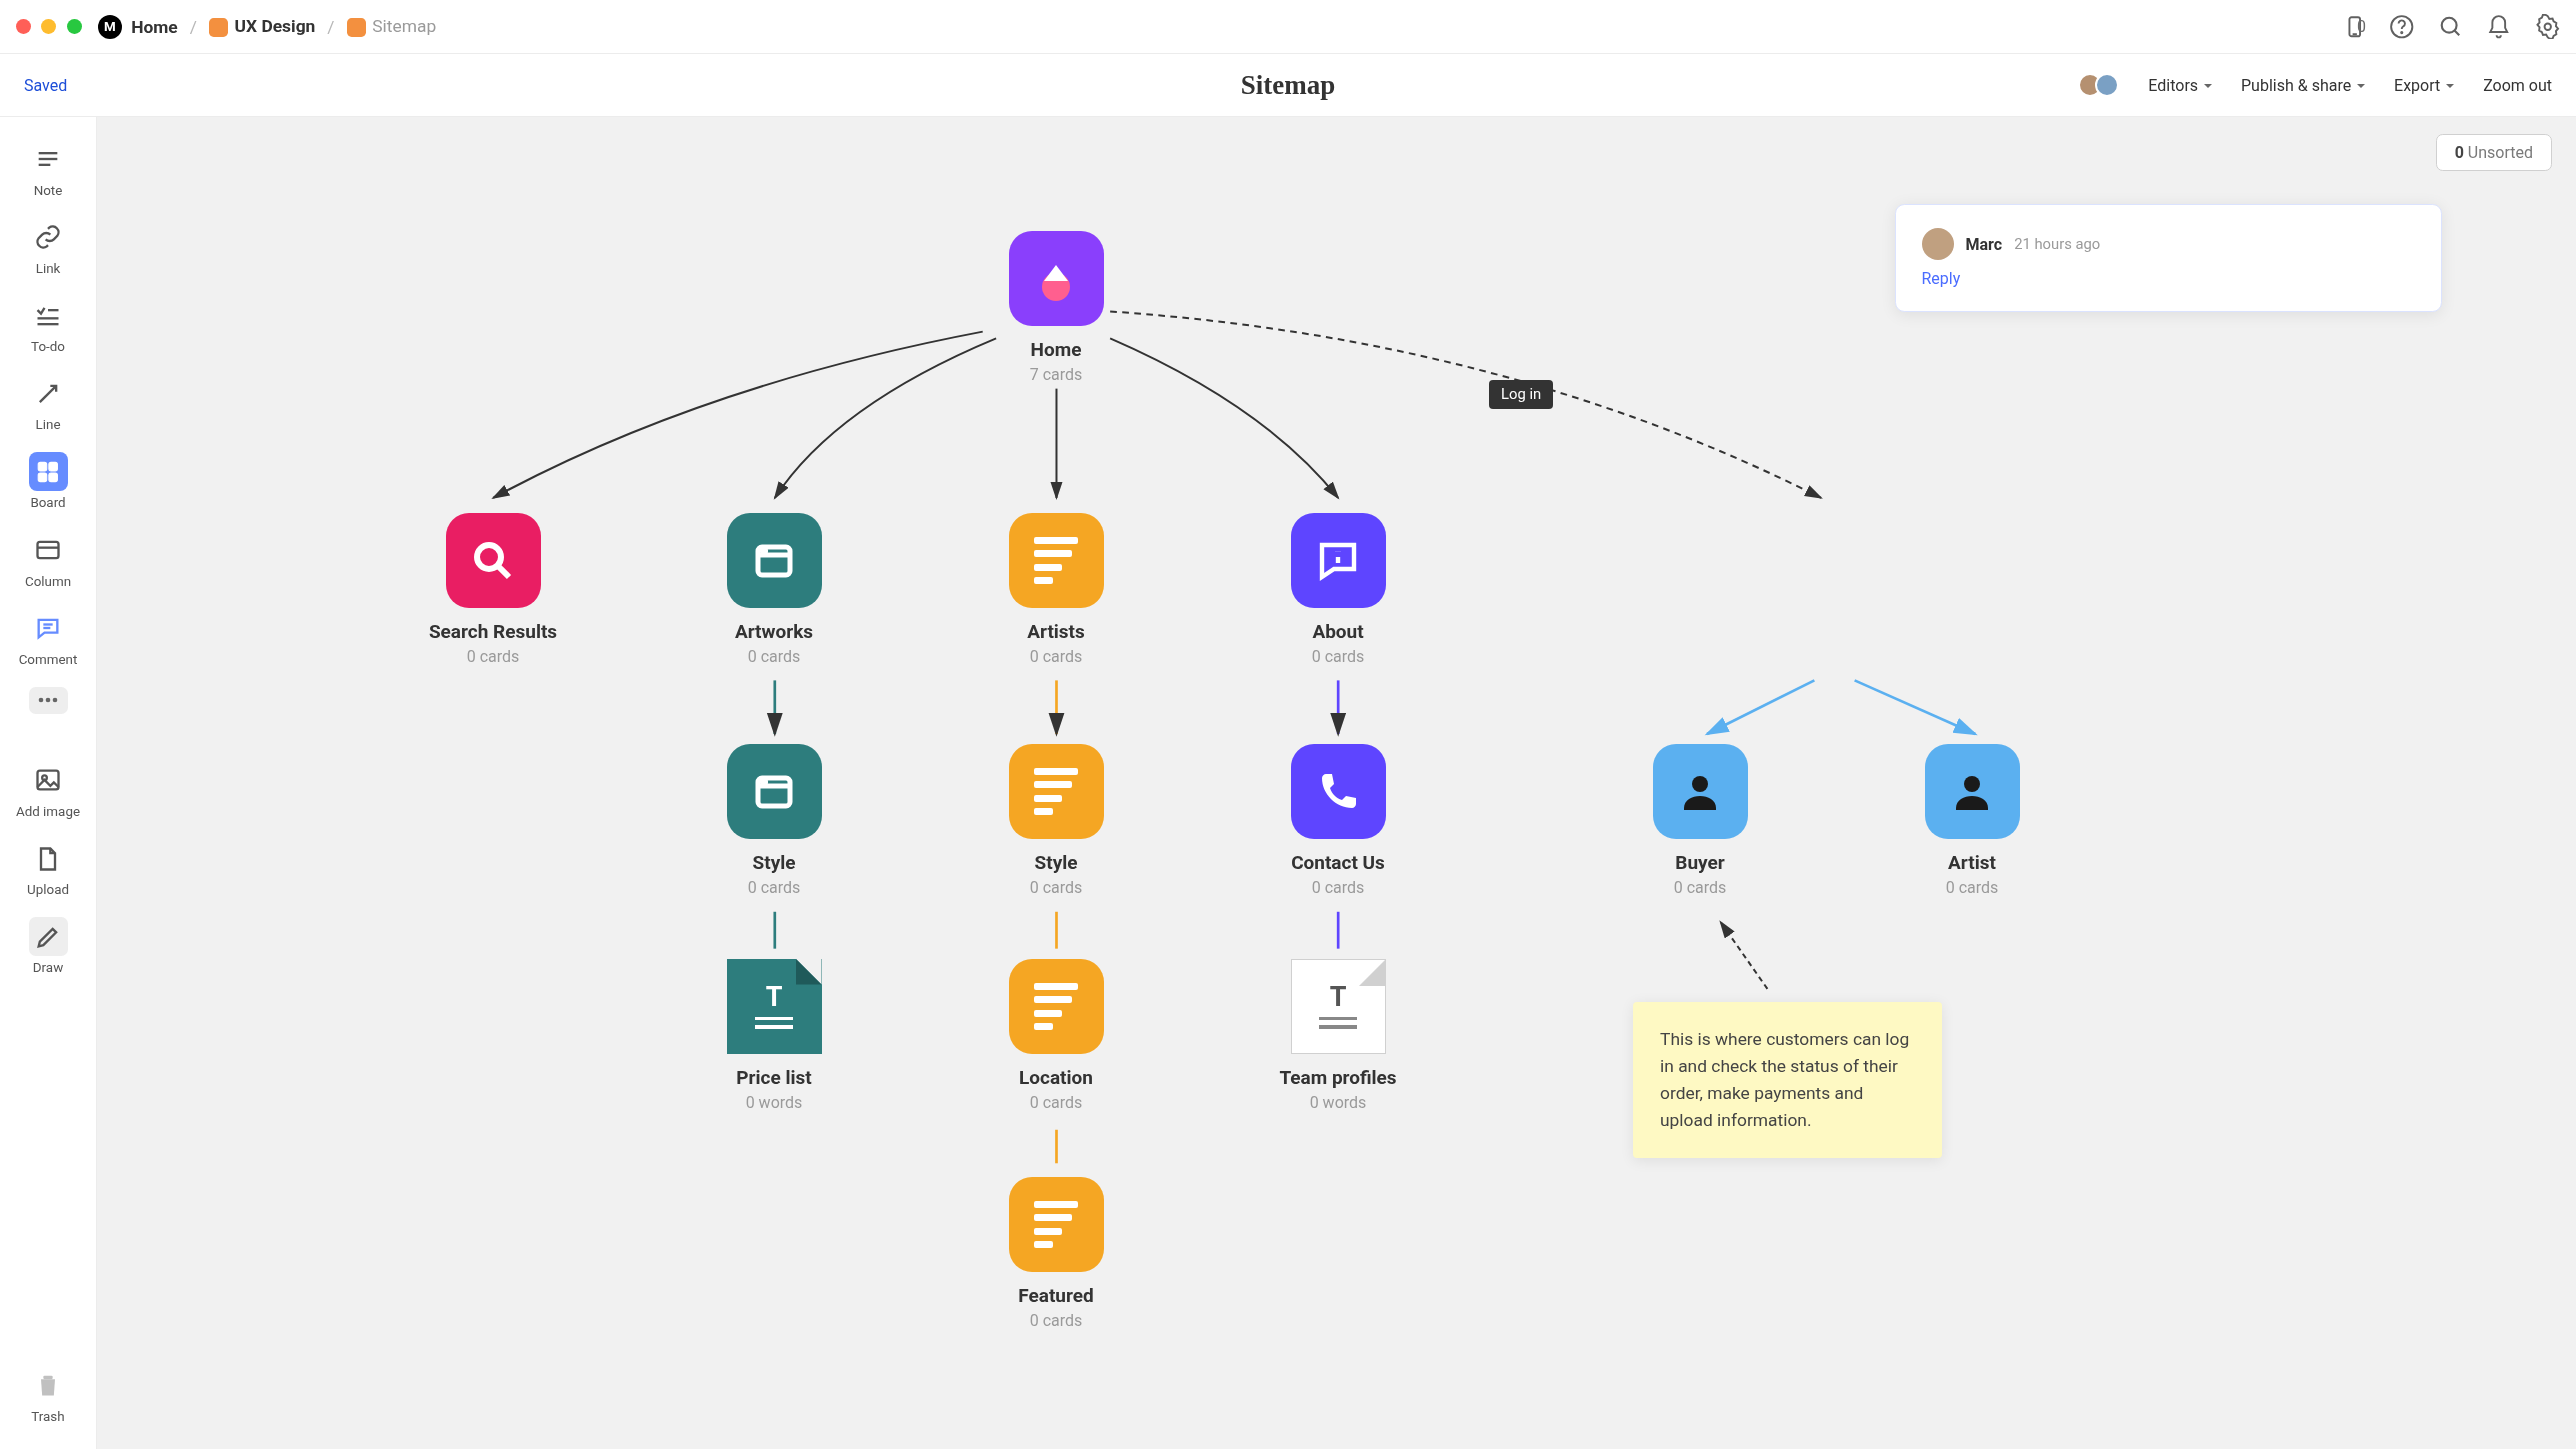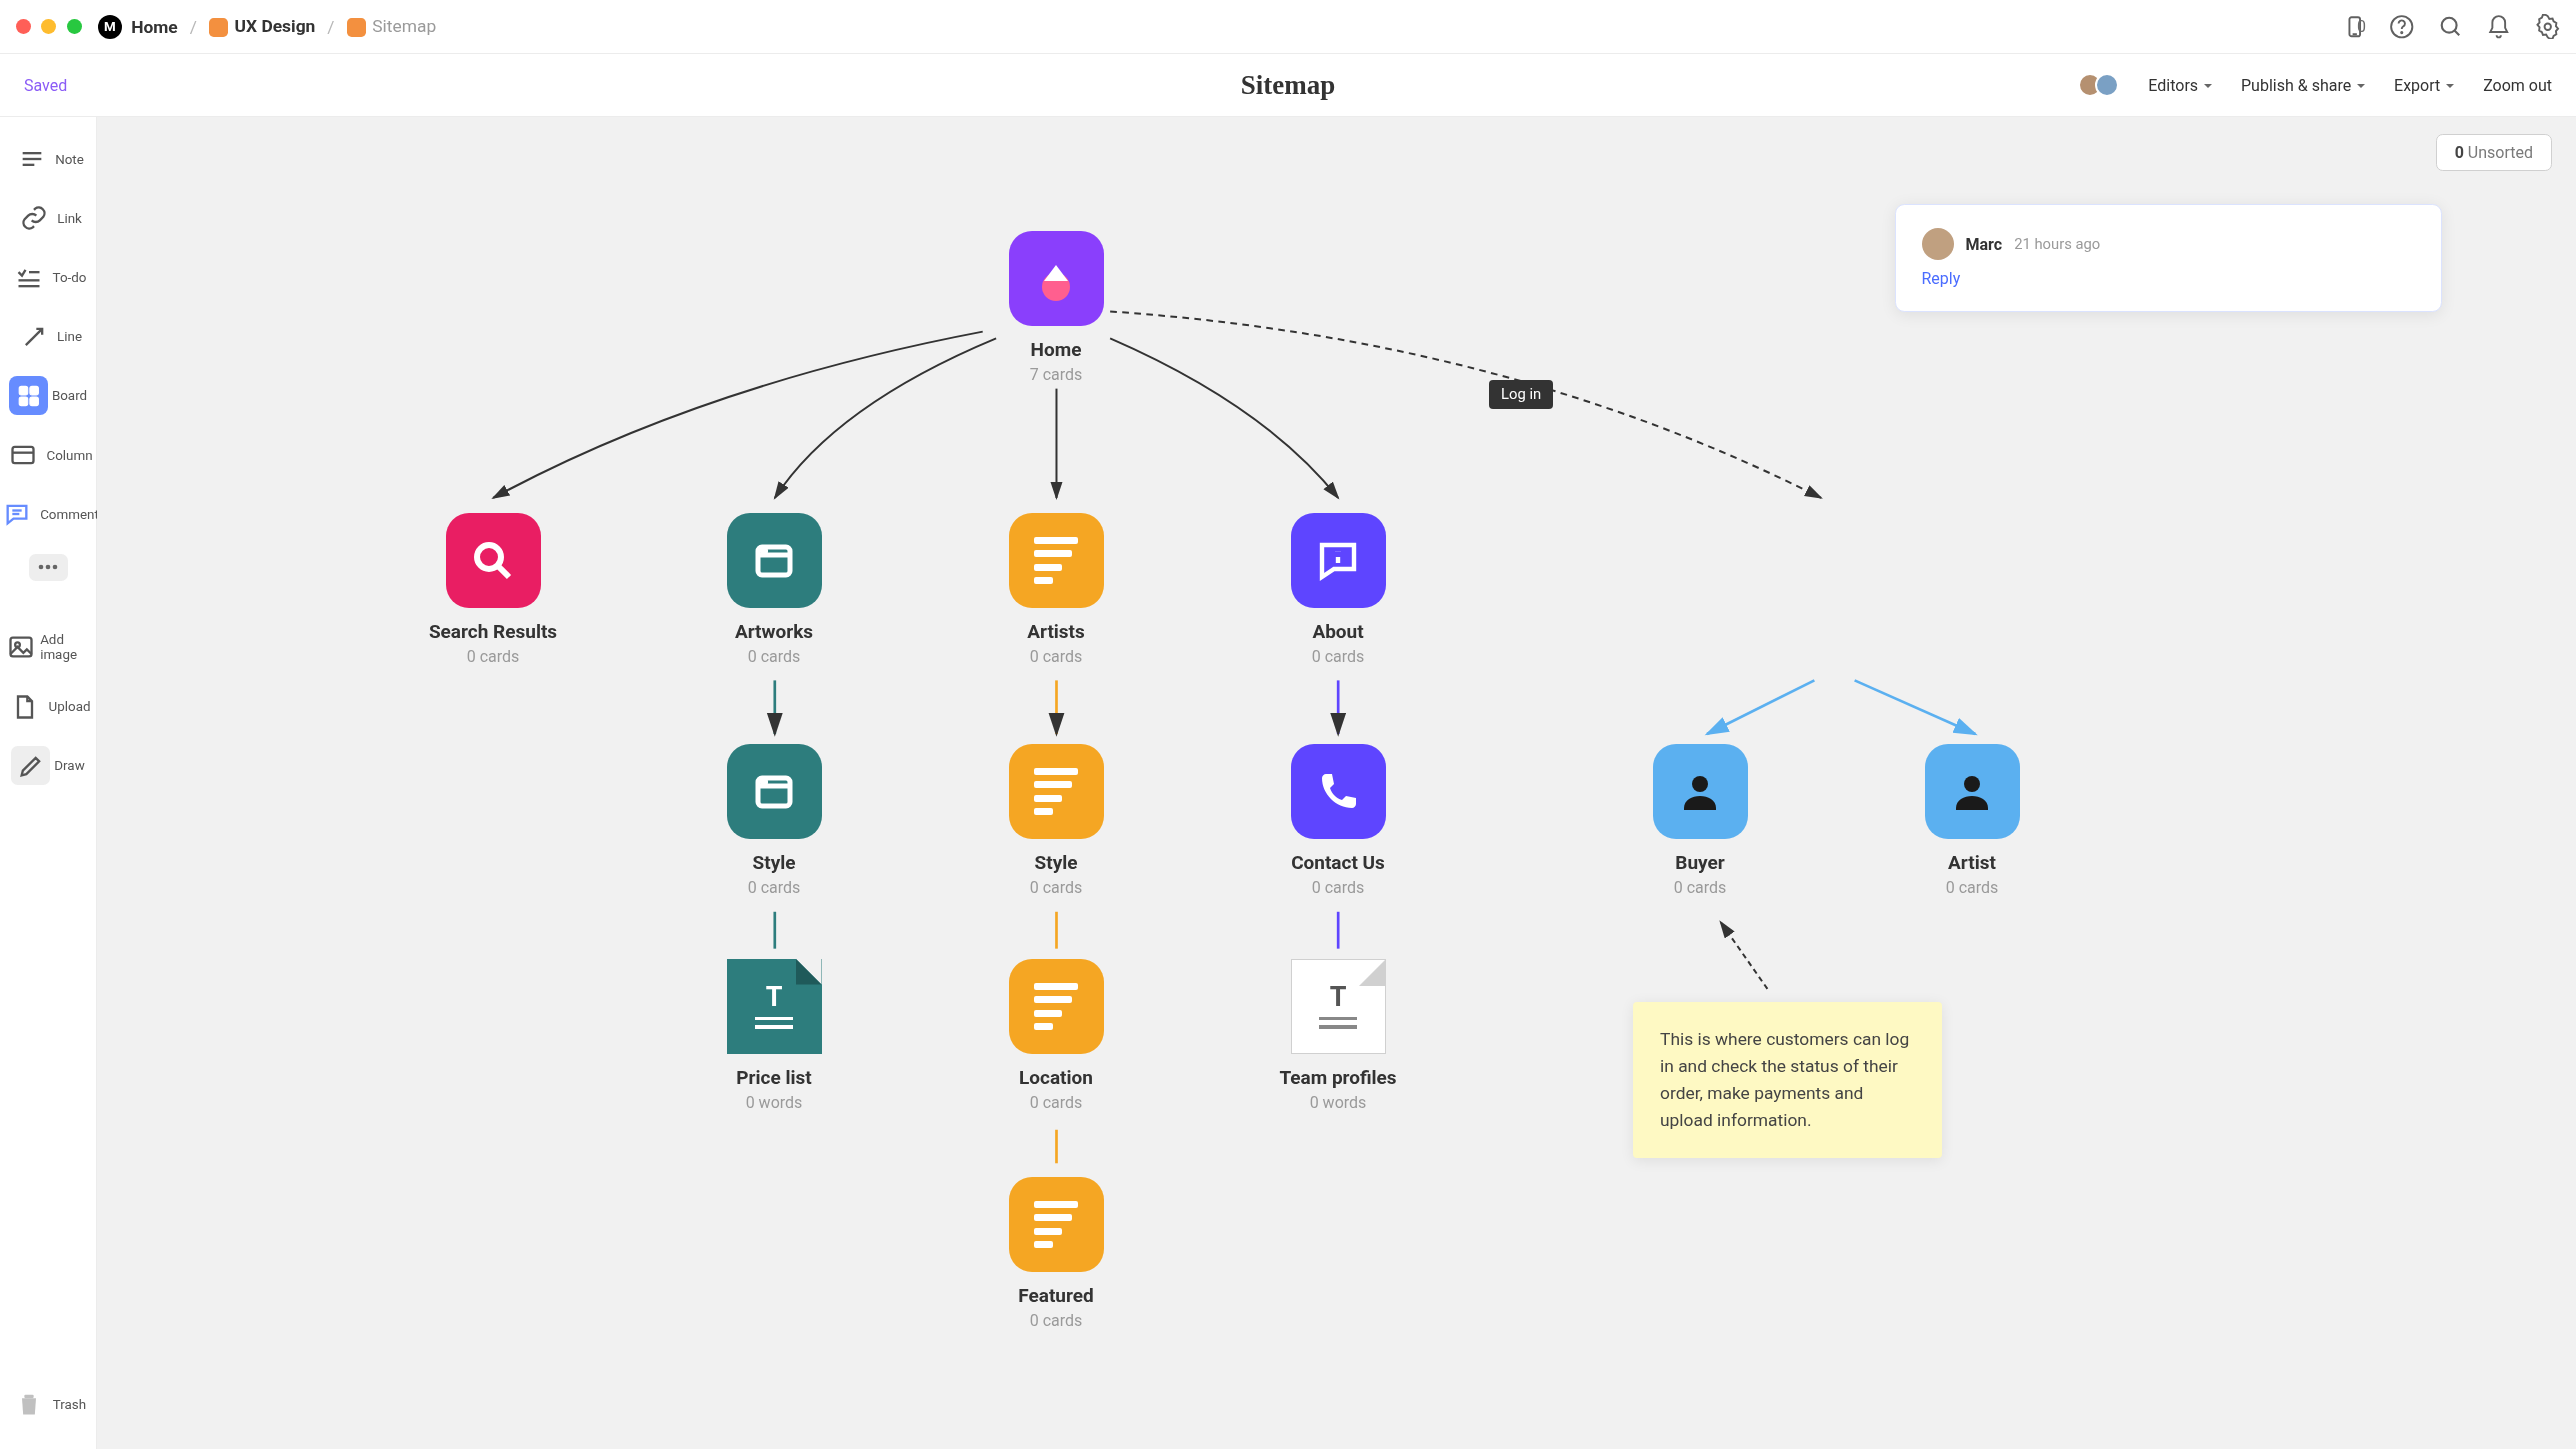--- a/index.html
+++ b/index.html
@@ -14,30 +14,30 @@
 .crumbs { display: flex; align-items: center; gap: 12px; font-size: 17.4px; }
 .crumbs .sep { color: #b8b8b8; }
 .crumbs .sq { width: 19px; height: 19px; border-radius: 4.7px; background: #f3903f; display: inline-block; vertical-align: middle; margin-right: 6.7px; }
 .crumbs .bold { font-weight: 700; color: #333; }
 .crumbs .dim { color: #9a9a9a; }
 .topbar-right { margin-left: auto; display: flex; align-items: center; gap: 23px; }
 .topbar-right svg { width: 25.5px; height: 25.5px; stroke: #606060; }
 .badge-num { font-size: 16px; color: #6a6a6a; margin-left: -14.8px; }
 
 .secondbar { height: 63px; display: flex; align-items: center; border-bottom: 0.7px solid #ececec; position: relative; }
-.saved { position: absolute; left: 24px; font-size: 16px; color: #8b5cf6; }
+.saved { position: absolute; left: 24px; font-size: 16px; color: #1d4ed8; }
 .pg-title { position: absolute; left: 50%; transform: translateX(-50%); font-size: 27px; font-weight: 800; color: #333; font-family: Georgia, serif; }
 .right-ctrls { position: absolute; right: 24px; display: flex; align-items: center; gap: 29.5px; font-size: 16px; color: #333; }
 .avatars { display: flex; }
 .avatars .av { width: 24px; height: 24px; border-radius: 50%; background: #bbb; border: 2px solid #fff; margin-left: -6.7px; }
 .chev { display:inline-block; border-style: solid; border-width: 4.7px 4px 0 4px; border-color: #666 transparent transparent; margin-left: 5.4px; vertical-align: middle; }
 
 
 .sidebar { position: absolute; left: 0; top: 117px; bottom: 0; width: 97px; border-right: 0.7px solid #ececec; display: flex; flex-direction: column; align-items: center; padding-top: 17.4px; gap: 9.4px; }
-.tool { display: flex; align-items: center; gap: 4px; cursor: pointer; padding: 5.4px; border-radius: 6.7px; }
+.tool { display: flex; flex-direction: column; align-items: center; gap: 4px; cursor: pointer; padding: 5.4px; border-radius: 6.7px; }
 .tool svg { width: 28px; height: 28px; }
 .tool-label { font-size: 13.4px; color: #555; }
 .tool.sel .tool-ic { background: #668cff; border-radius: 8px; padding: 6.7px; }
 .tool.sel svg { stroke: #fff; fill: #fff; }
 .tool-ic { width: 39px; height: 39px; display: flex; align-items: center; justify-content: center; }
 .tool.dots .tool-ic { background: #eee; border-radius: 6.7px; width: 39px; height: 27px; }
 .tool-gap { height: 17.4px; }
 .trash { position: absolute; bottom: 20px; }
 
 

